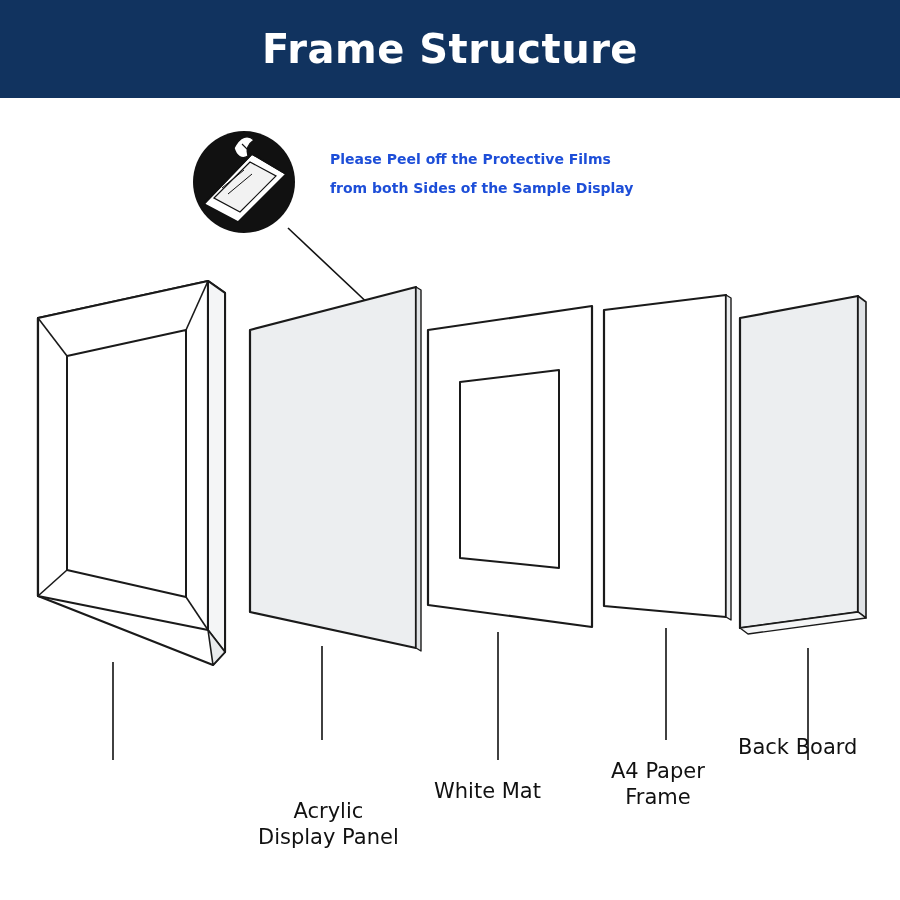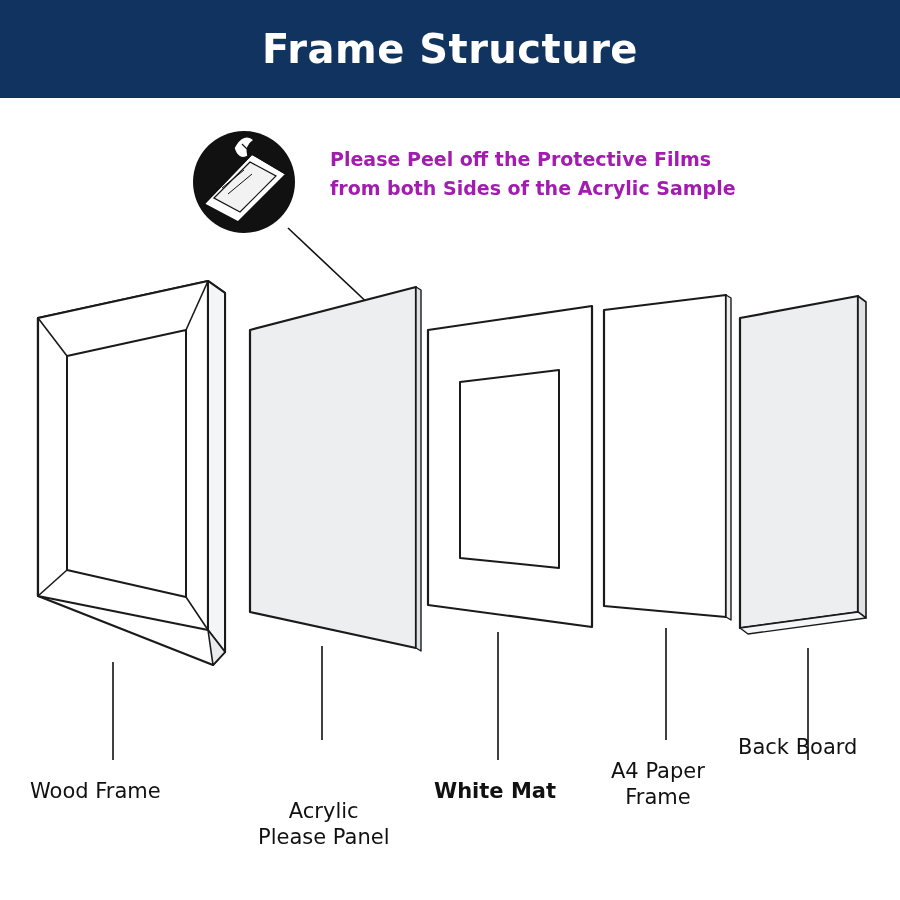--- a/index.html
+++ b/index.html
@@ -38,23 +38,23 @@
     font-family: "DejaVu Sans", sans-serif;
   }
   
   .note {
     position: absolute;
     left: 330px;
     top: 145px;
     width: 530px;
   }
   .note-line {
-    font-size: 19px;
+    font-size: 14px;
     font-weight: bold;
-    color: #a21caf;
+    color: #1d4ed8;
     line-height: 29px;
     white-space: nowrap;
   }
   .peel-badge {
     position: absolute;
     left: 192px;
     top: 130px;
     width: 104px;
     height: 104px;
   }
@@ -70,21 +70,21 @@
     position: absolute;
     font-size: 21px;
     color: #111111;
     font-family: "DejaVu Sans", sans-serif;
     text-align: center;
     line-height: 26px;
     white-space: nowrap;
   }
   .label.l1 { left: 30px;  top: 778px; }
   .label.l2 { left: 258px; top: 758px; margin-top: 40px; }
-  .label.l3 { left: 434px; top: 778px; font-weight: bold; }
+  .label.l3 { left: 434px; top: 778px; }
   .label.l4 { left: 605px; top: 758px; margin-left: 6px; }
   .label.l5 { left: 738px; top: 734px; }
 </style>
 </head>
 <body>
 
 <div class="page">
 
   <div class="header">
     <div class="header-title">Frame Structure</div>
@@ -98,21 +98,21 @@
       <path d="M22 68 L58 32 L84 46 L48 82 Z" fill="#f2f2f2" stroke="#111111" stroke-width="1.2"></path>
       <path d="M42 18 C48 6, 56 4, 62 10 C56 14, 54 20, 56 26 C50 30, 44 26, 42 18 Z" fill="#ffffff" stroke="#111111" stroke-width="1.4"></path>
       <path d="M50 14 L58 22" stroke="#111111" stroke-width="1.1" fill="none"></path>
       <path d="M30 58 L52 40" stroke="#111111" stroke-width="1" fill="none"></path>
       <path d="M36 64 L60 44" stroke="#111111" stroke-width="1" fill="none"></path>
     </svg>
   </div>
 
   <div class="note">
     <div class="note-line">Please Peel off the Protective Films</div>
-    <div class="note-line">from both Sides of the Acrylic Sample</div>
+    <div class="note-line">from both Sides of the Sample Display</div>
   </div>
 
   <svg class="callout-svg" viewBox="0 0 900 900" xmlns="http://www.w3.org/2000/svg">
 
     <g>
       <line x1="288" y1="228" x2="392" y2="326" stroke="#111111" stroke-width="1.6"></line>
       <circle cx="393" cy="327" r="4" fill="#111111"></circle>
     </g>
 
     <g>
@@ -155,27 +155,24 @@
 
     <g>
       <line x1="113" y1="662" x2="113" y2="760" stroke="#111111" stroke-width="1.6"></line>
       <line x1="322" y1="646" x2="322" y2="740" stroke="#111111" stroke-width="1.6"></line>
       <line x1="498" y1="632" x2="498" y2="760" stroke="#111111" stroke-width="1.6"></line>
       <line x1="666" y1="628" x2="666" y2="740" stroke="#111111" stroke-width="1.6"></line>
       <line x1="808" y1="648" x2="808" y2="760" stroke="#111111" stroke-width="1.6"></line>
     </g>
   </svg>
 
-  <div class="label l1">
-    <div>Wood Frame</div>
-  </div>
 
   <div class="label l2">
     <div>Acrylic</div>
-    <div>Please Panel</div>
+    <div>Display Panel</div>
   </div>
 
   <div class="label l3">
     <div>White Mat</div>
   </div>
 
   <div class="label l4">
     <div>A4 Paper</div>
     <div>Frame</div>
   </div>

